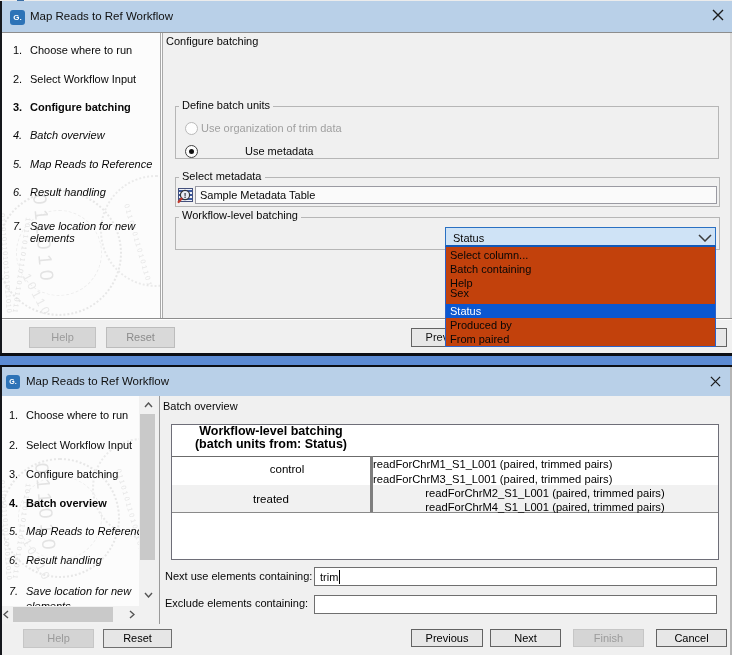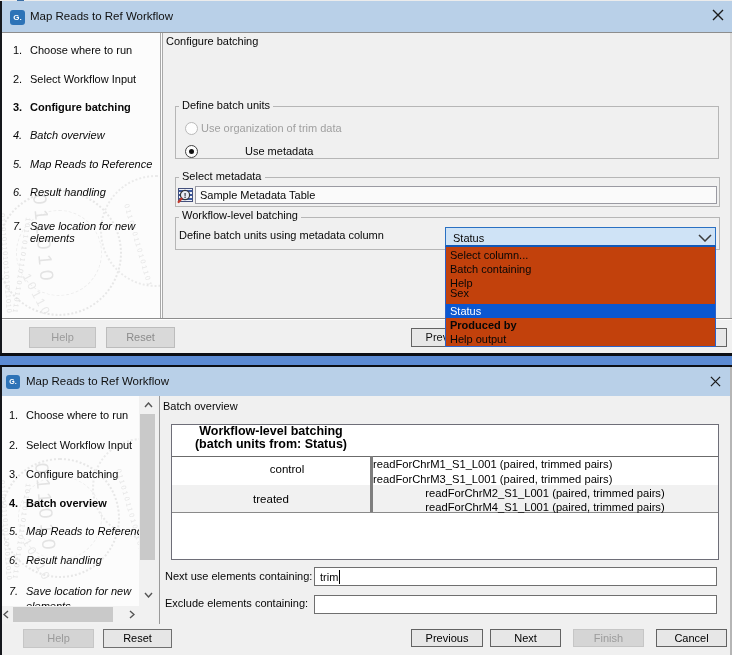--- a/index.html
+++ b/index.html
@@ -113,21 +113,20 @@
     <rect x="2" y="11" width="13" height="2" fill="#3c5aa0"></rect>
     <circle cx="8" cy="8" r="4.6" fill="#e9edf5" stroke="#30343c" stroke-width="1.2"></circle>
     <path d="M4.6 11.6 L1.6 15" stroke="#c0392b" stroke-width="2.2" stroke-linecap="round"></path>
     <text x="8" y="11" font-size="8" font-weight="bold" fill="#20242c" text-anchor="middle">!</text>
   </svg>
   <div class="abs" style="left:195px;top:186px;width:522px;height:18px;background:#fafafa;border:1px solid #9a9aa2;"></div>
   <div class="lbl12 abs" style="left:200px;top:189px;">Sample Metadata Table</div>
 
   <div class="fieldset abs" style="left:175px;top:217px;width:545px;height:33px;"></div>
   <div class="legend" style="left:179px;top:209px;">Workflow-level batching</div>
-  <div class="lbl12 abs" style="left:179px;top:229px;">Define batch units using metadata column</div>
 
   <div class="hline abs" style="left:0;top:318px;width:732px;"></div>
   <div class="hline2 abs" style="left:0;top:319px;width:732px;"></div>
 
   <div class="btn" style="left:29px;top:327px;width:67px;height:21px;background:#d6d6d6;border:1px solid #c2c2c2;color:#9b9b9b;line-height:19px;">Help</div>
   <div class="btn" style="left:106px;top:327px;width:69px;height:21px;background:#d9d9d9;border:1px solid #bcbcbc;color:#8b8b8b;line-height:19px;">Reset</div>
   <div class="btn" style="left:411px;top:328px;width:72px;height:19px;background:#e7e7e7;border:1px solid #636363;color:#111;line-height:17px;">Previous</div>
   <div class="btn" style="left:490px;top:328px;width:71px;height:19px;background:#e7e7e7;border:1px solid #636363;color:#111;line-height:17px;">Next</div>
   <div class="btn" style="left:573px;top:328px;width:71px;height:19px;background:#d5d5d5;border:1px solid #c6c6c6;color:#9b9b9b;line-height:17px;">Finish</div>
   <div class="btn" style="left:656px;top:328px;width:71px;height:19px;background:#e7e7e7;border:1px solid #636363;color:#111;line-height:17px;">Cancel</div>
@@ -139,22 +138,22 @@
         <path d="M1 1 L7 7 L13 1" fill="none" stroke="#3b3b3b" stroke-width="1.5"></path>
       </svg>
 </div>
 <div class="abs" style="left:445px;top:247px;width:271px;height:100px;background:#c2410c;border:1px solid #2b62c9;border-top:none;z-index:30;">
   <div class="lbl12 abs" style="left:4px;top:2px;">Select column...</div>
   <div class="lbl12 abs" style="left:4px;top:16px;">Batch containing</div>
   <div class="lbl12 abs" style="left:4px;top:30px;">Help</div>
   <div class="lbl12 abs" style="left:4px;top:40px;">Sex</div>
   <div class="abs" style="left:0;top:57px;width:269px;height:13.5px;background:#0b57d0;"></div>
   <div class="lbl12 abs" style="left:4px;top:58px;color:#fff;">Status</div>
-  <div class="lbl12 abs" style="left:4px;top:72px;font-weight:bold;">Produced by</div>
-  <div class="lbl12 abs" style="left:4px;top:86px;">Help output</div>
+  <div class="lbl12 abs" style="left:4px;top:72px;">Produced by</div>
+  <div class="lbl12 abs" style="left:4px;top:86px;">From paired</div>
 </div>
 
 <div class="abs" style="left:0;top:353px;width:732px;height:3px;background:#0c0e13;z-index:10;"></div>
 <div class="abs" style="left:0;top:356px;width:732px;height:9px;background:#5c8bd3;z-index:10;"></div>
 <div class="abs" style="left:0;top:365px;width:732px;height:2px;background:#0c0e13;z-index:10;"></div>
 
 <div class="abs" style="left:0;top:367px;width:732px;height:288px;background:#f0f0f0;z-index:10;">
   <div class="abs" style="left:0;top:0;width:2px;height:288px;background:#15171c;z-index:5;"></div>
   <div class="abs" style="left:730px;top:0;width:2px;height:288px;background:#b5b5b5;z-index:5;"></div>
   <div class="abs" style="left:0;top:0;width:730px;height:29px;background:#b9d0e8;">

